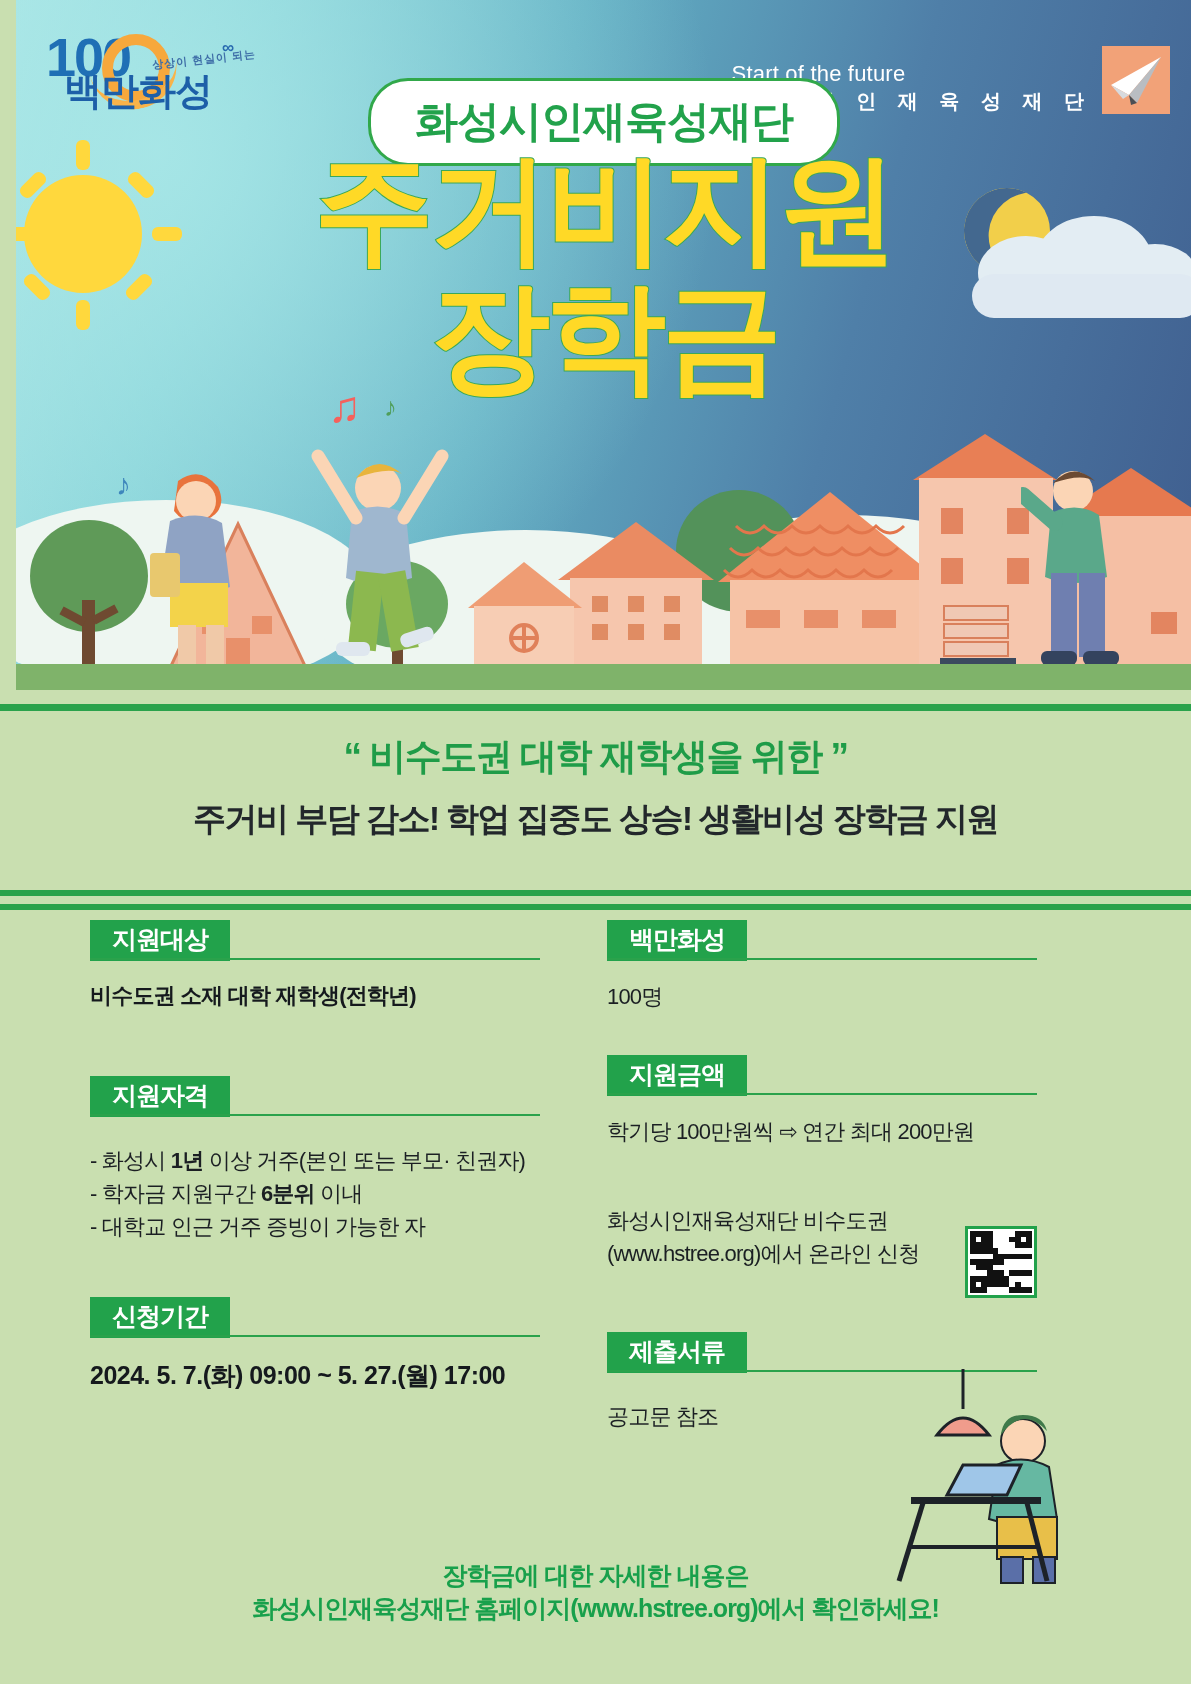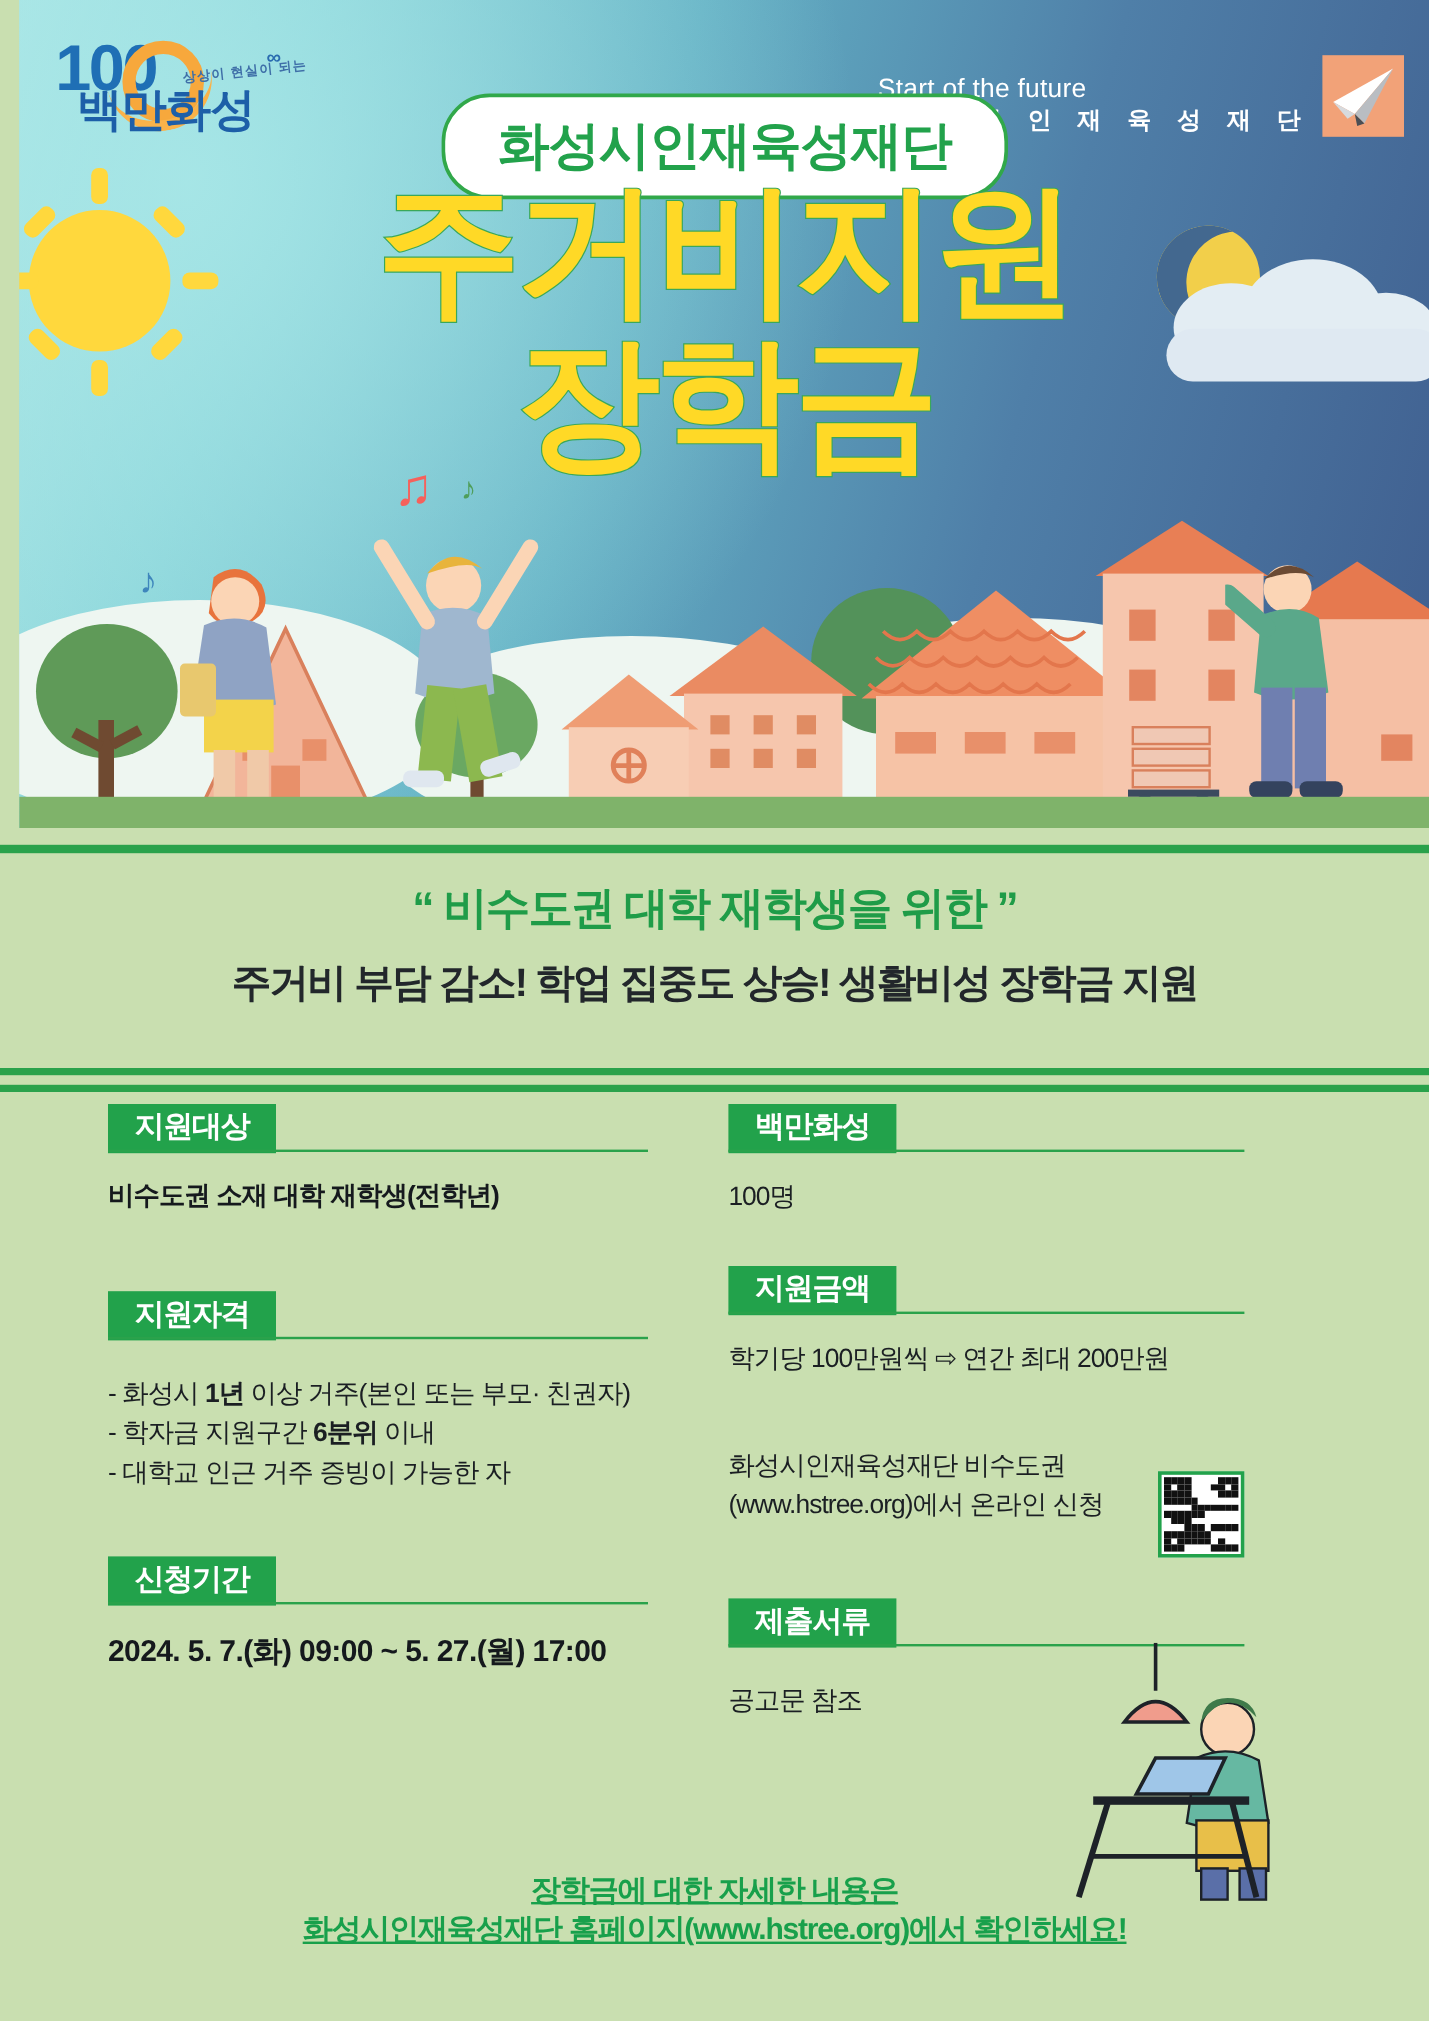--- a/index.html
+++ b/index.html
@@ -109,21 +109,21 @@
     position:absolute;right:0;top:22px;width:72px;height:72px;
     border:3px solid #22a24b;background:#ffffff;padding:2px;box-sizing:border-box;
   }
   .qr-grid{width:100%;height:100%;display:grid;grid-template-columns:repeat(11,1fr);grid-template-rows:repeat(11,1fr);}
   .qr-grid i{display:block;}
   .qr-grid i.on{background:#111;}
 
   
   .footer{
     position:absolute;left:0;right:0;bottom:58px;text-align:center;
-    color:#18a04b;font-size:25px;font-weight:bold;line-height:1.35;letter-spacing:-1px;text-decoration:underline;
+    color:#18a04b;font-size:25px;font-weight:bold;line-height:1.35;letter-spacing:-1px;
   }
   
   .desk{position:absolute;right:110px;bottom:95px;width:230px;height:220px;}
 </style>
 </head>
 <body>
 
 <div class="poster">
 
   <div class="hero">

